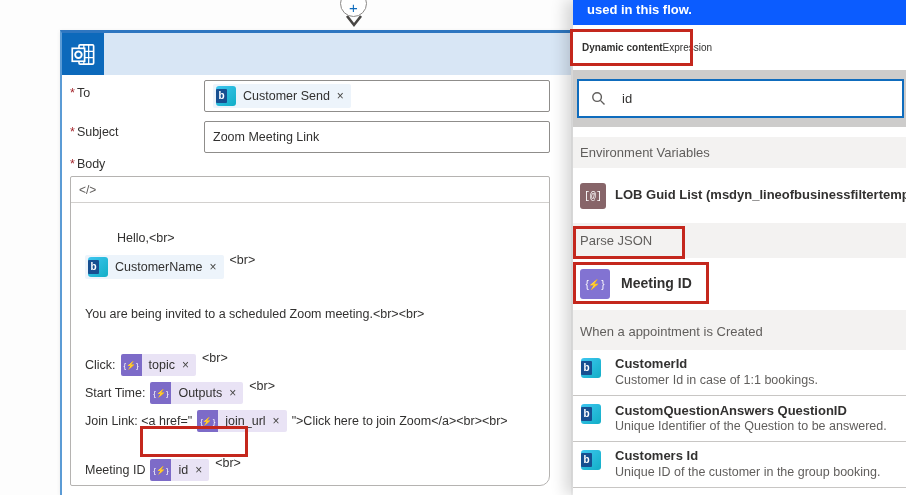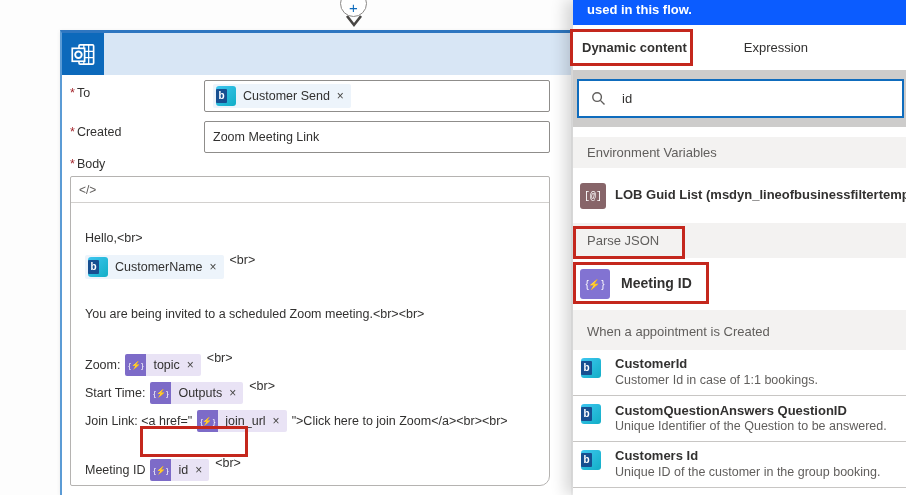--- a/index.html
+++ b/index.html
@@ -56,29 +56,29 @@
     color:#fff; font-style:normal; font-weight:bold; font-size:10px; line-height:14px;
     text-align:center; border-radius:1px; }
 
   
   .panel { position:absolute; left:573px; top:0; width:333px; height:495px; background:#fff;
     box-shadow:-8px 0 14px rgba(0,0,0,.16); }
   .banner { position:absolute; top:0; left:0; width:100%; height:25px; background:#0b5cff;
     color:#fff; font-size:13px; font-weight:bold; padding:2px 0 0 14px; overflow:hidden; }
   .tabs { position:absolute; top:25px; left:0; width:100%; height:45px; background:#fff;
     display:flex; align-items:center; }
-  .tab { font-size:13px; color:#323130; }
+  .tab { font-size:10px; color:#323130; }
   .tab.active { font-weight:bold; margin-left:9px; }
-  .tab.plain { margin-left:57px; }
+  .tab.plain { }
   .search-strip { position:absolute; top:70px; left:0; width:100%; height:57px; background:#cdcccb; }
   .search-box { position:absolute; top:9px; left:4px; width:327px; height:39px; background:#fff;
     border:2px solid #0f6cbd; display:flex; align-items:center; padding-left:12px; }
   .search-box .q { margin-left:16px; font-size:13px; color:#323130; }
   .sec-header { position:absolute; left:0; width:100%; background:#f3f2f1; color:#605e5c;
-    font-size:13px; display:flex; align-items:center; padding-left:14px; }
+    font-size:13px; display:flex; align-items:center; padding-left:7px; }
   .p-item { position:absolute; left:0; width:100%; background:#fff; }
   .sq-ic { position:absolute; border-radius:3px; color:#fff; display:flex; align-items:center;
     justify-content:center; }
   .env-ic { left:7px; top:15px; width:26px; height:26px; background:#876569; font-size:10px;
     font-family:"Liberation Mono", monospace; }
   .pj-ic { left:7px; top:11px; width:30px; height:30px; background:#8273d2; font-size:10px; }
   .item-title { position:absolute; font-weight:bold; font-size:13px; color:#323130;
     white-space:nowrap; overflow:hidden; }
   .item-desc { position:absolute; font-size:12.5px; color:#605e5c; white-space:nowrap; }
   .bk-sm { position:absolute; left:8px; top:8px; }
@@ -118,56 +118,56 @@
       <span class="chip-data">
         <span class="bk">
             <i>b</i>
           </span>
         <span class="lbl">Customer Send</span>
         <span class="x">×</span>
       </span>
     </div>
 
     <div class="f-label" style="top:92px;">
-      <span class="req">*</span><span>Created</span>
+      <span class="req">*</span><span>Subject</span>
     </div>
     <div class="tbox" style="top:88px;">
       <span>Zoom Meeting Link</span>
     </div>
 
     <div class="f-label" style="top:124px;">
       <span class="req">*</span><span>Body</span>
     </div>
     <div class="body-box">
       <div class="body-toolbar">
         <span>&lt;/&gt;</span>
       </div>
       <div class="body-content">
 
-        <div class="brow" style="top:28px;">
+        <div class="brow" style="top:28px;margin-left:32px;">
           <span>Hello,&lt;br&gt;</span>
         </div>
 
         <div class="brow" style="top:52px;">
           <span class="chip-data">
             <span class="bk">
                 <i>b</i>
               </span>
             <span class="lbl">CustomerName</span>
             <span class="x">×</span>
           </span>
           <span class="sup">&lt;br&gt;</span>
         </div>
 
         <div class="brow" style="top:104px;">
           <span>You are being invited to a scheduled Zoom meeting.&lt;br&gt;&lt;br&gt;</span>
         </div>
 
         <div class="brow" style="top:151px;">
-          <span class="pre">Zoom:</span>
+          <span class="pre">Click:</span>
           <span class="chip-exp">
             <span class="exp-ic">{⚡}</span>
             <span class="exp-lbl">
                 <span>topic</span>
                 <span class="x">×</span>
               </span>
           </span>
           <span class="sup">&lt;br&gt;</span>
         </div>
 

